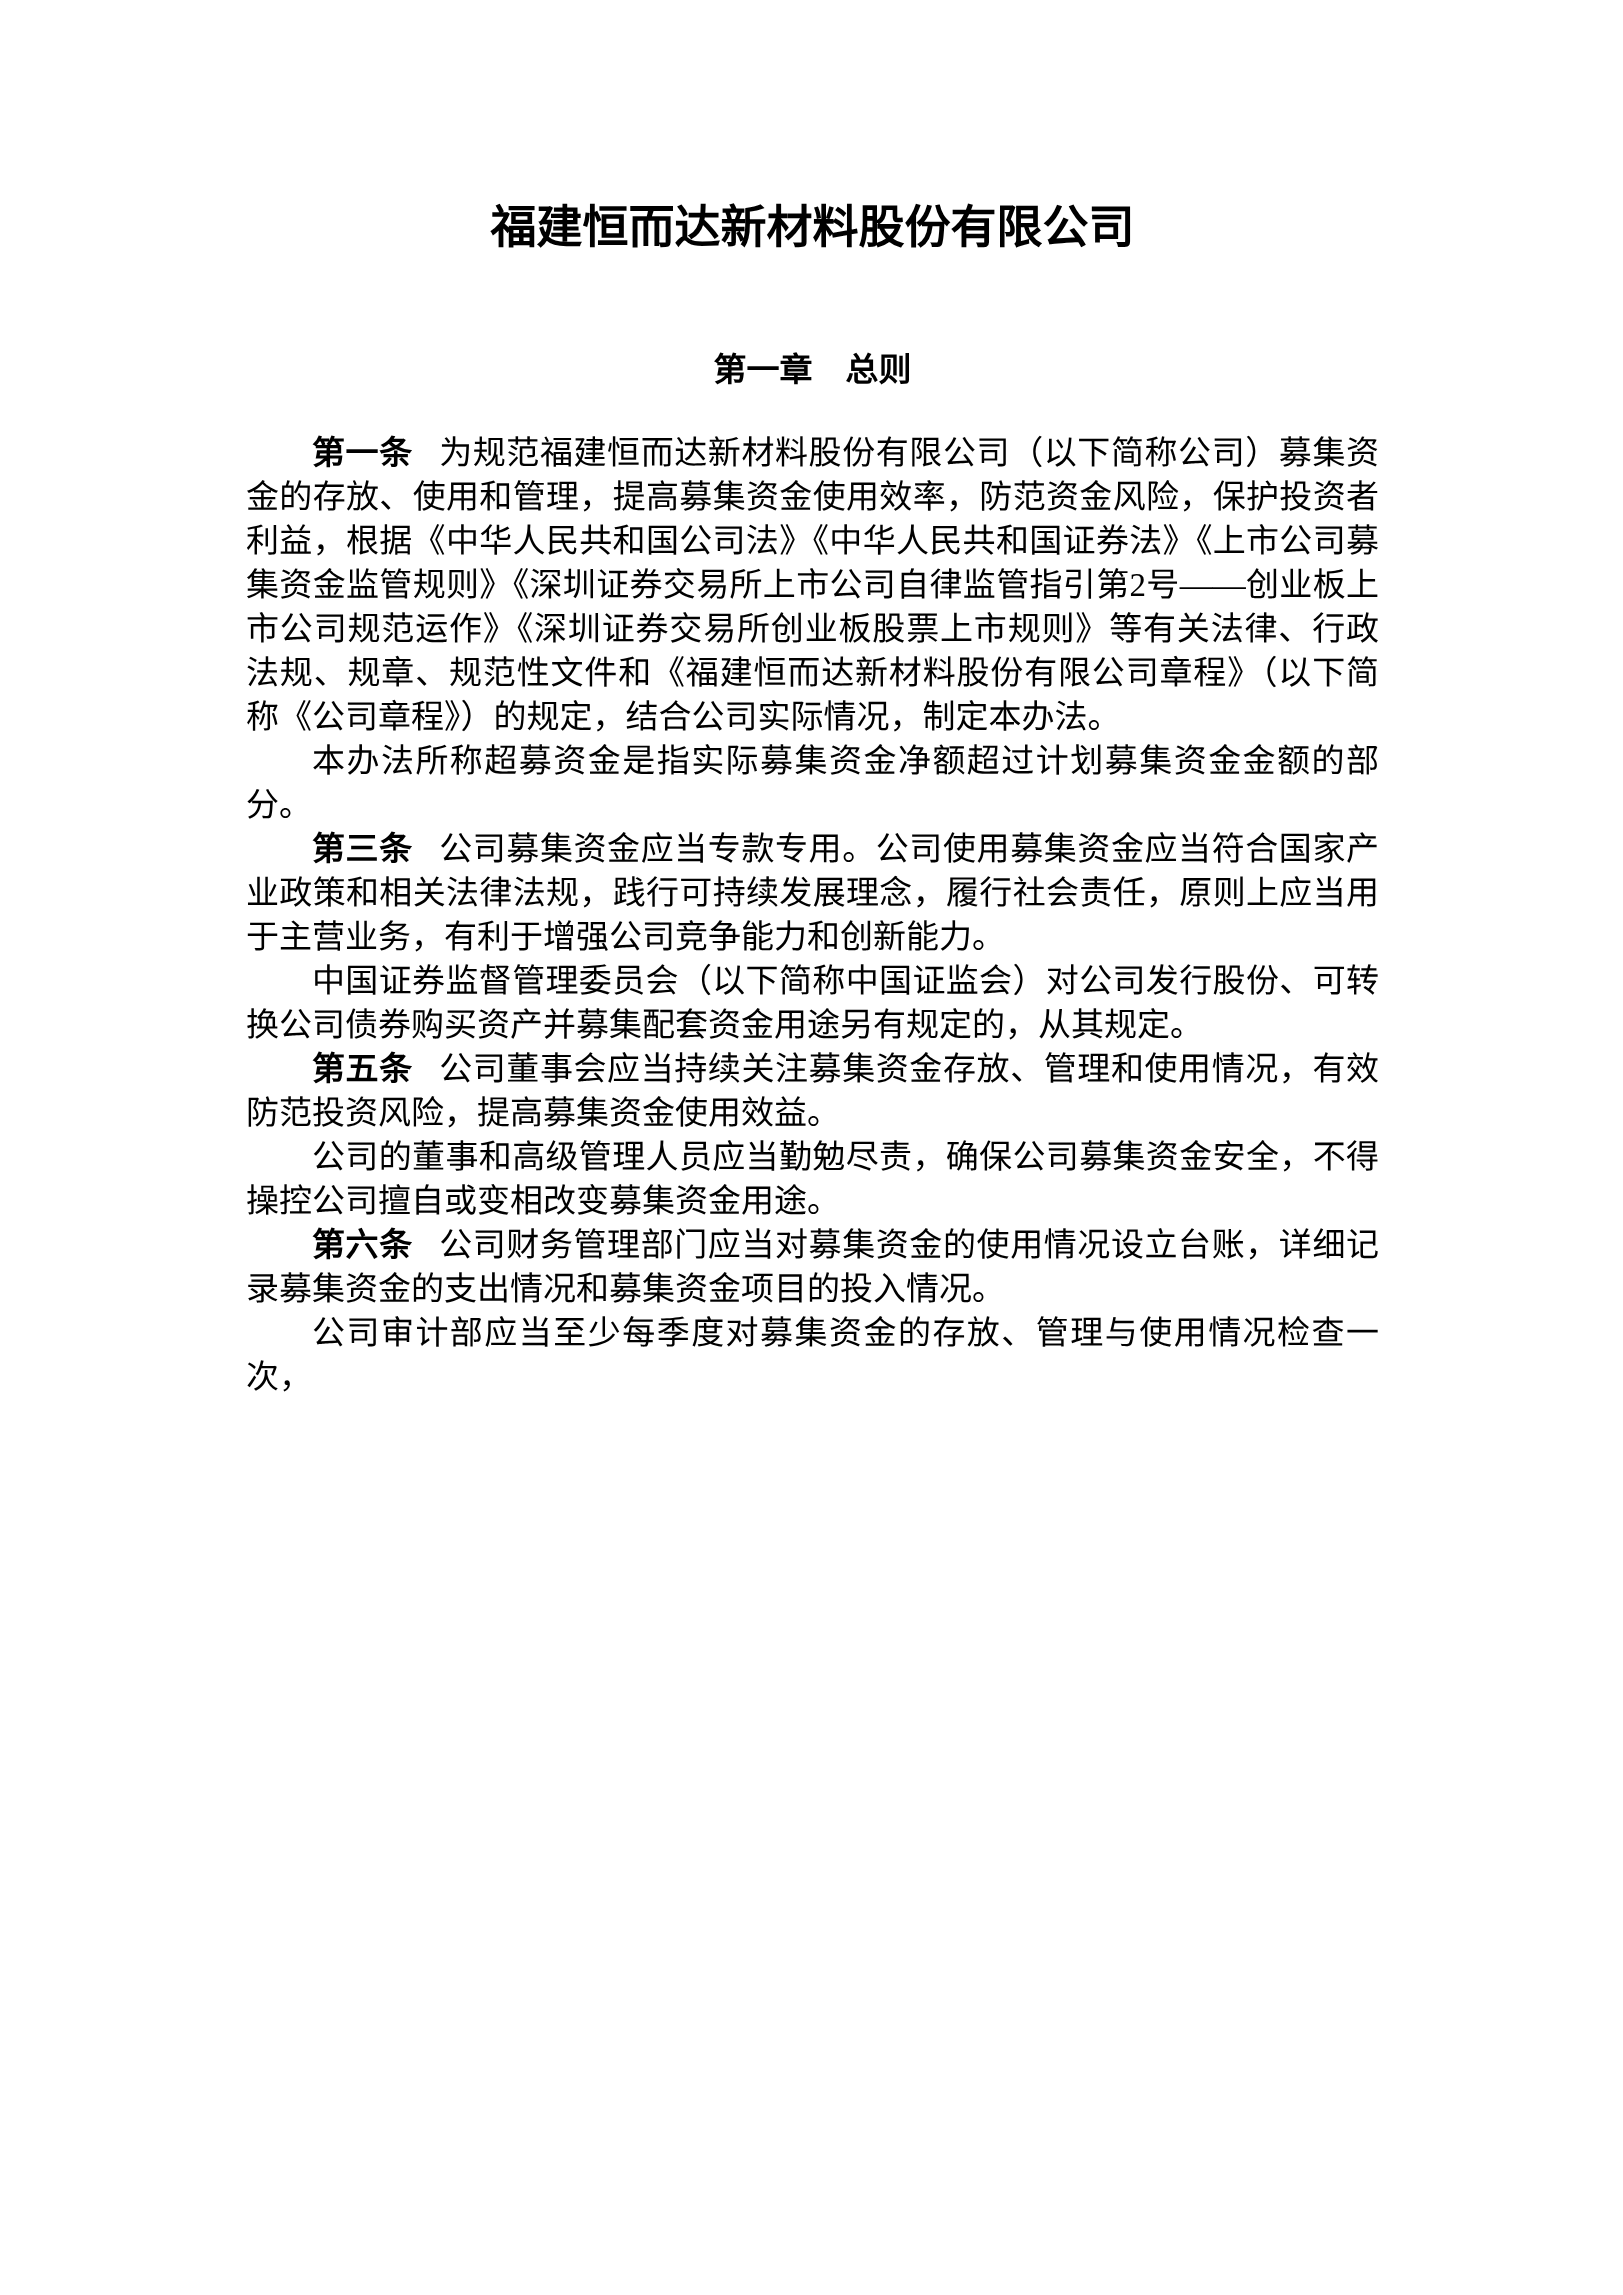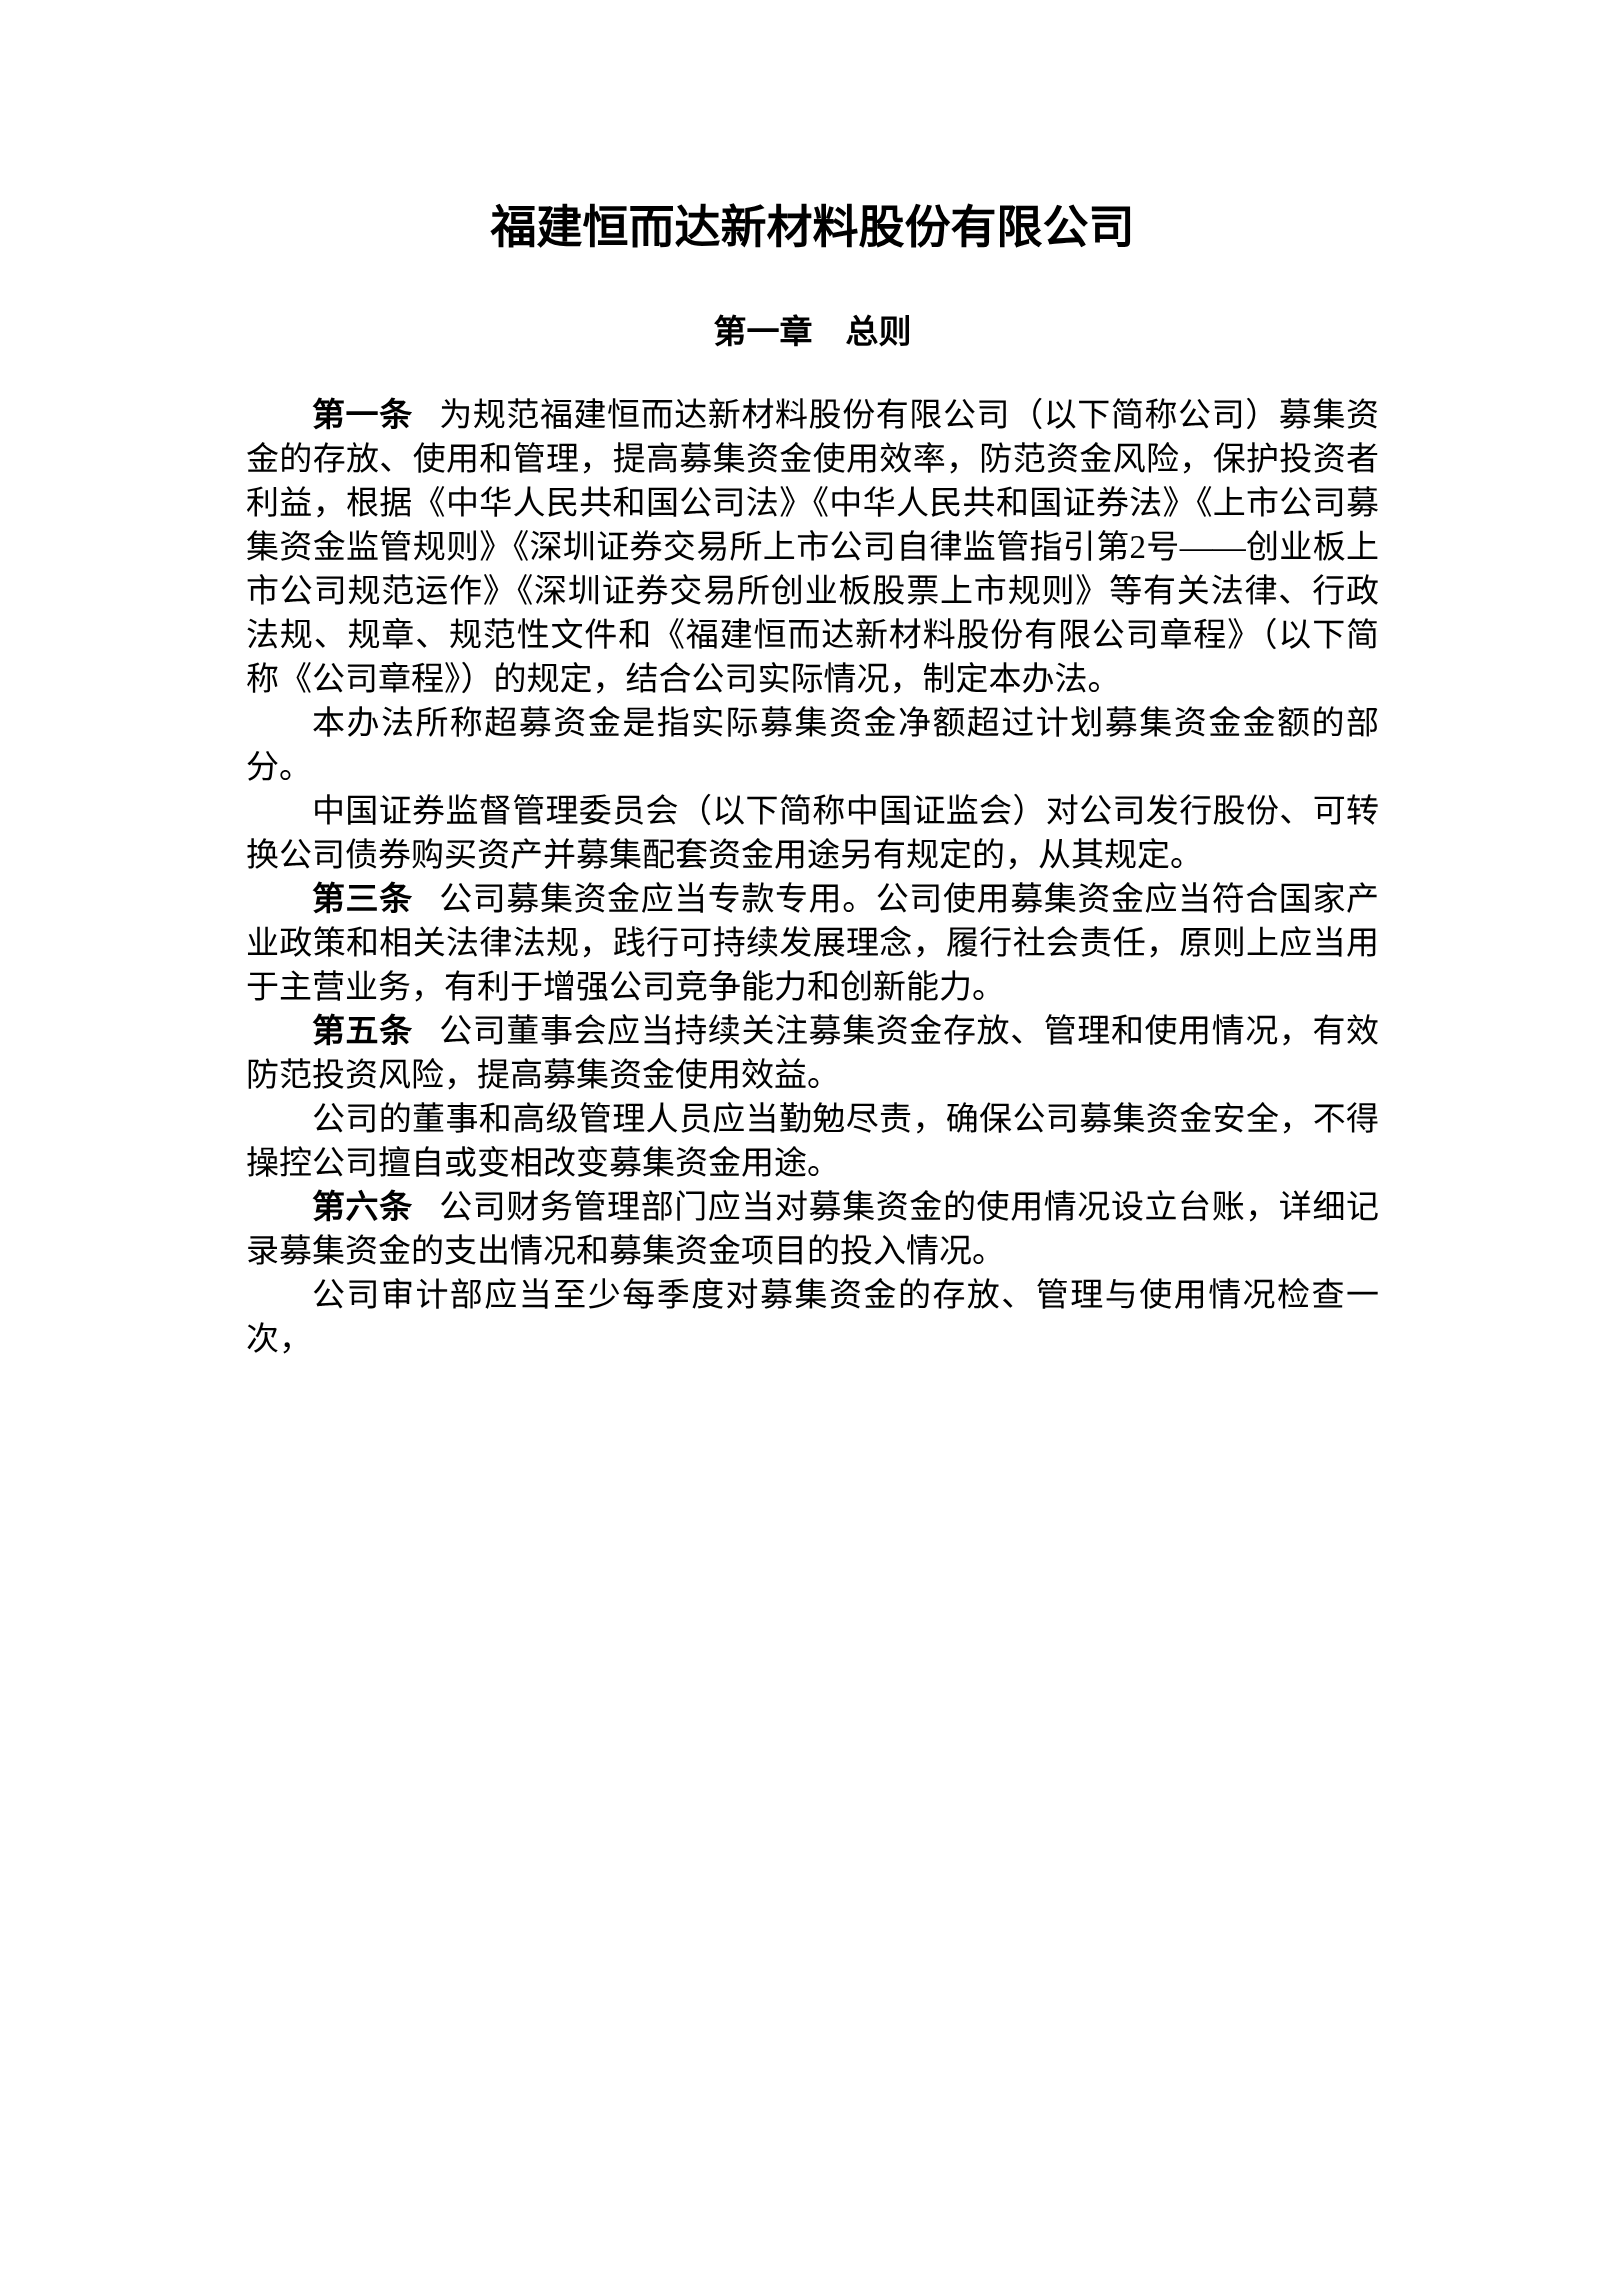--- a/index.html
+++ b/index.html
@@ -18,21 +18,21 @@
     overflow: hidden;
   }
   .doc-title {
     text-align: center;
     font-weight: bold;
     font-size: 46px;
     line-height: 63px;
     white-space: nowrap;
   }
   .chapter-heading {
-    margin-top: 56px;
+    margin-top: 94px;
     text-align: center;
     font-weight: bold;
     font-size: 33px;
     line-height: 34px;
     white-space: nowrap;
   }
   .doc-body {
     margin-top: 44px;
     font-size: 33px;
     line-height: 44px;
@@ -63,24 +63,24 @@
   <div class="chapter-heading">第一章　总则</div>
 
   <div class="doc-body">
     <p>
       <span class="article-label">第一条</span><span>为规范福建恒而达新材料股份有限公司（以下简称公司）募集资金的存放、使用和管理，提高募集资金使用效率，防范资金风险，保护投资者利益，根据《中华人民共和国公司法》《中华人民共和国证券法》《上市公司募集资金监管规则》《深圳证券交易所上市公司自律监管指引第2号——创业板上市公司规范运作》《深圳证券交易所创业板股票上市规则》等有关法律、行政法规、规章、规范性文件和《福建恒而达新材料股份有限公司章程》（以下简称《公司章程》）的规定，结合公司实际情况，制定本办法。</span>
     </p>
     <p>
       <span>本办法所称超募资金是指实际募集资金净额超过计划募集资金金额的部分。</span>
     </p>
     <p>
-      <span>中国证券监督管理委员会（以下简称中国证监会）对公司发行股份、可转换公司债券购买资产并募集配套资金用途另有规定的，从其规定。</span>
+      <span class="article-label">第三条</span><span>公司募集资金应当专款专用。公司使用募集资金应当符合国家产业政策和相关法律法规，践行可持续发展理念，履行社会责任，原则上应当用于主营业务，有利于增强公司竞争能力和创新能力。</span>
     </p>
     <p>
-      <span class="article-label">第三条</span><span>公司募集资金应当专款专用。公司使用募集资金应当符合国家产业政策和相关法律法规，践行可持续发展理念，履行社会责任，原则上应当用于主营业务，有利于增强公司竞争能力和创新能力。</span>
+      <span>中国证券监督管理委员会（以下简称中国证监会）对公司发行股份、可转换公司债券购买资产并募集配套资金用途另有规定的，从其规定。</span>
     </p>
     <p>
       <span class="article-label">第五条</span><span>公司董事会应当持续关注募集资金存放、管理和使用情况，有效防范投资风险，提高募集资金使用效益。</span>
     </p>
     <p>
       <span>公司的董事和高级管理人员应当勤勉尽责，确保公司募集资金安全，不得操控公司擅自或变相改变募集资金用途。</span>
     </p>
     <p>
       <span class="article-label">第六条</span><span>公司财务管理部门应当对募集资金的使用情况设立台账，详细记录募集资金的支出情况和募集资金项目的投入情况。</span>
     </p>

